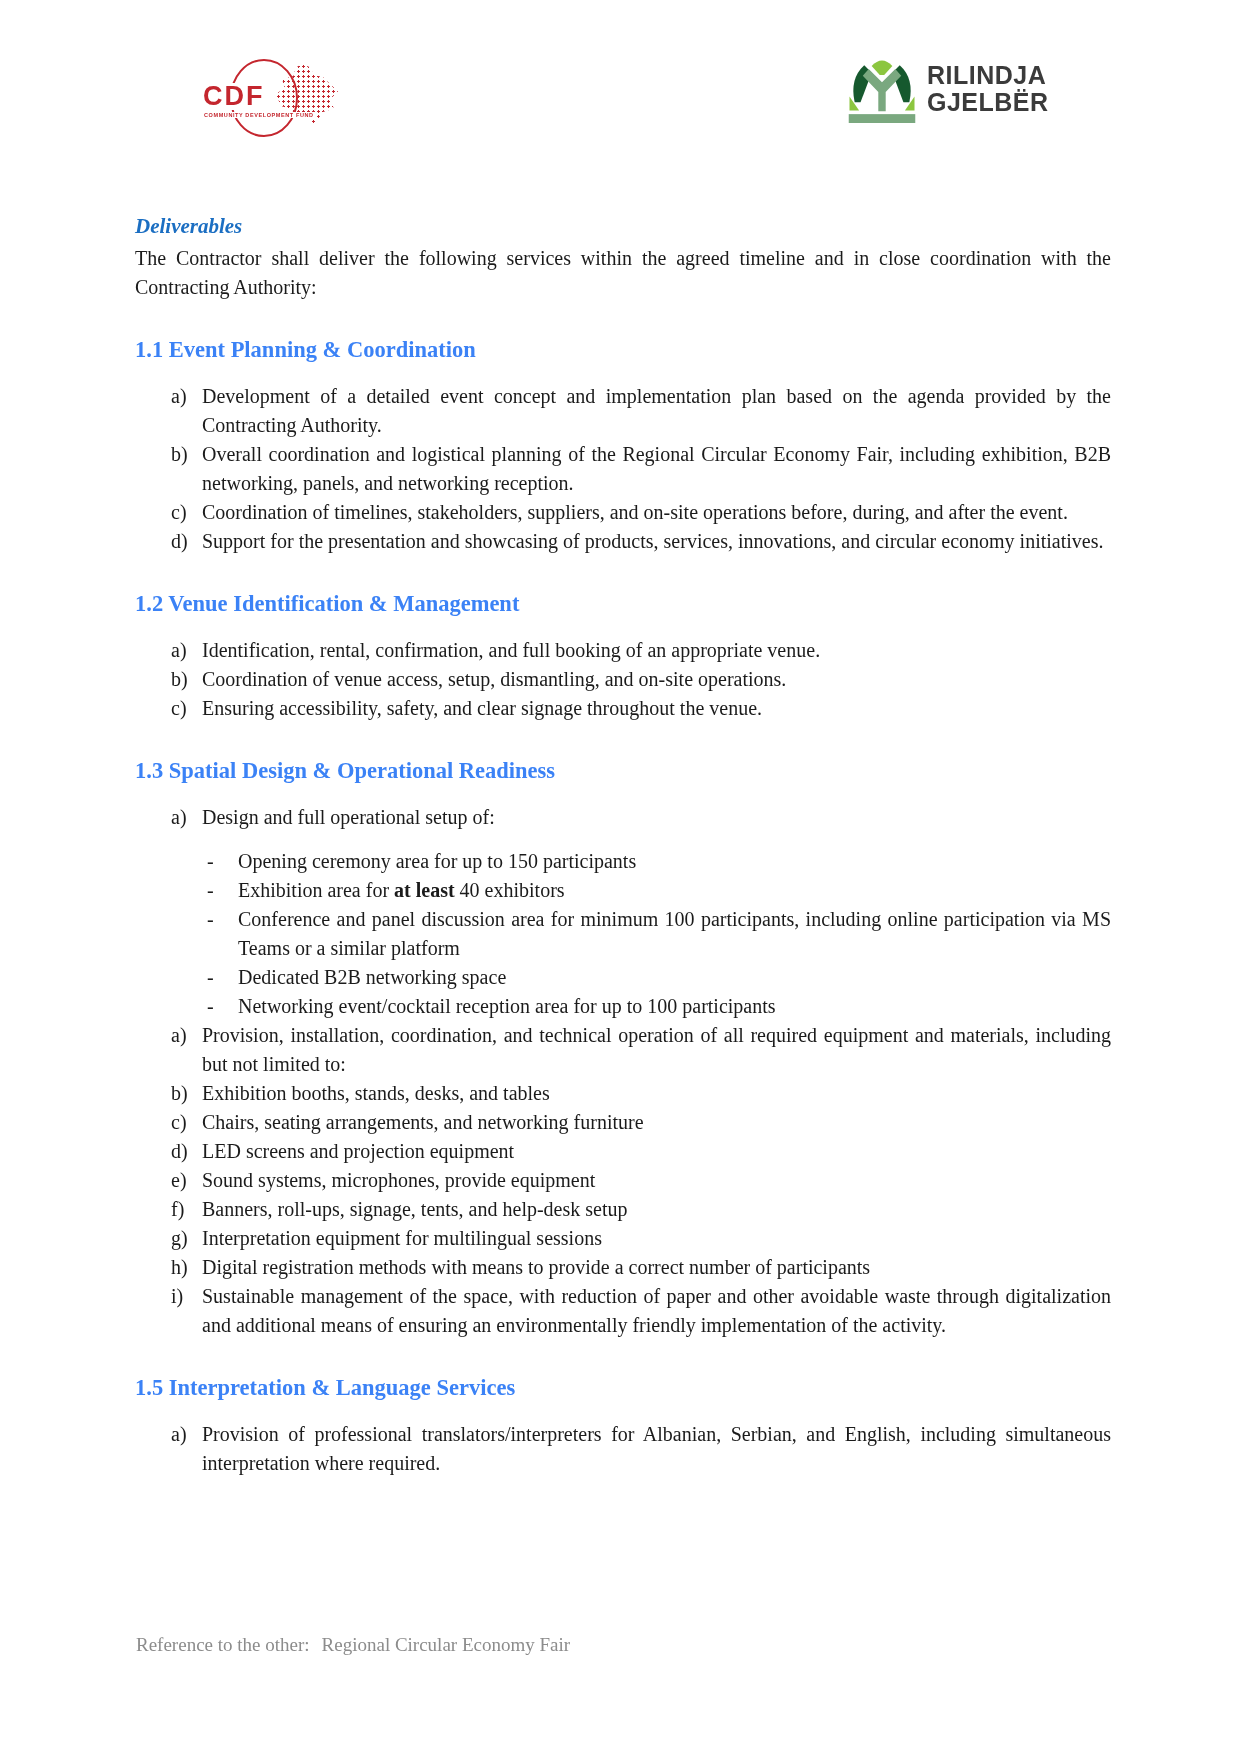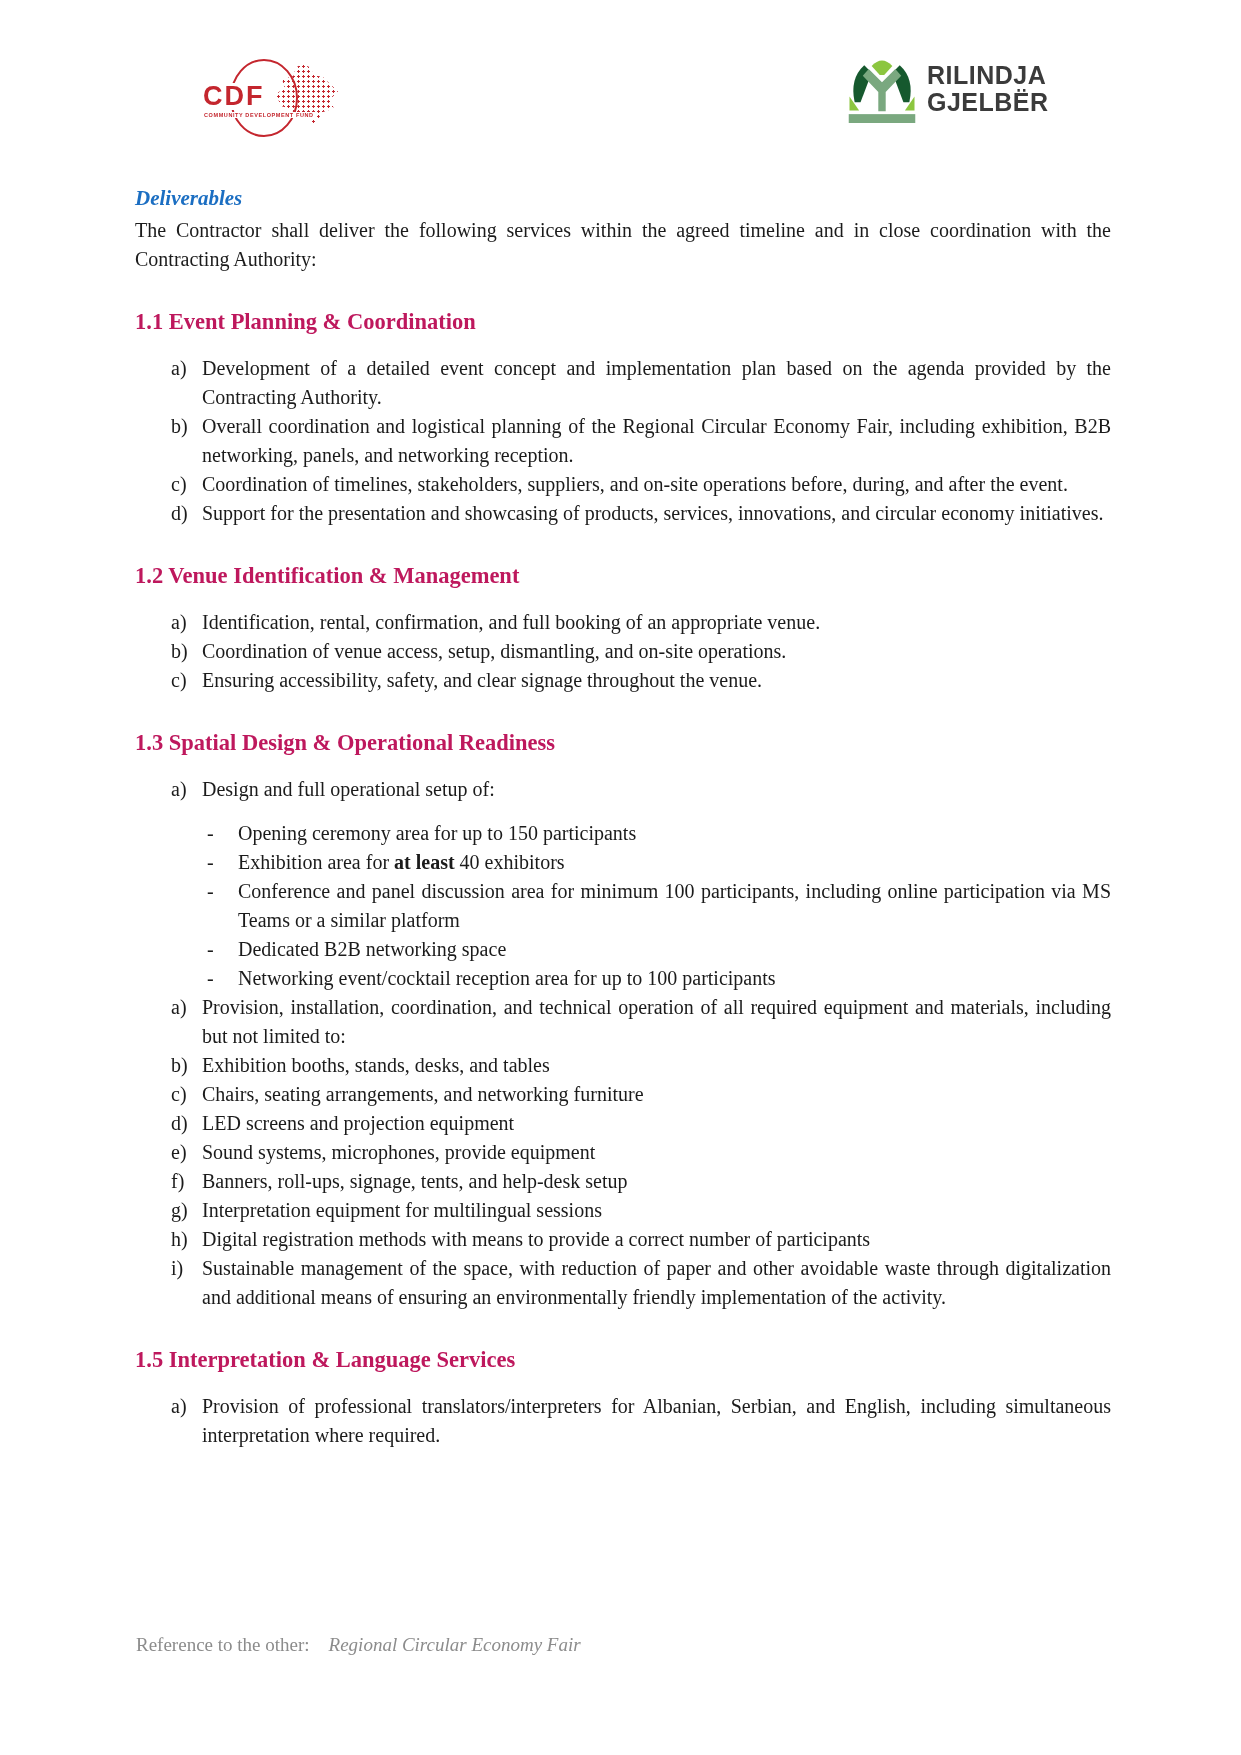--- a/index.html
+++ b/index.html
@@ -41,45 +41,45 @@
     font-family:"Liberation Sans", sans-serif;
     font-weight:bold; font-size:25px; line-height:27px;
     letter-spacing:0.5px; color:#3b3b3b;
   }
 
   
   .content { position:absolute; left:135px; top:150px; width:976px; }
   .body-text { font-size:20px; line-height:29px; text-align:justify; }
 
   .deliverables-heading {
-    margin-top:36px; margin-bottom:5px;
+    margin-top:64px; margin-bottom:5px;
     font-size:21px; font-weight:bold; font-style:italic;
     color:#1b6ec2;
   }
 
   .section-heading {
-    font-size:22.5px; line-height:30px; font-weight:bold; color:#be185d;
+    font-size:22.5px; line-height:30px; font-weight:bold; color:#3b82f6;
     margin-top:33px; margin-bottom:17px;
   }
 
   .item { display:flex; margin-left:36px; font-size:20px; line-height:29px; }
   .item-label { flex:0 0 31px; }
   .item-text { flex:1; text-align:justify; }
 
   .sub-items { margin-top:15px; }
   .sub-item { display:flex; margin-left:72px; font-size:20px; line-height:29px; }
   .sub-marker { flex:0 0 31px; }
   .sub-text { flex:1; text-align:justify; }
   .bold { font-weight:bold; }
 
   .footer {
     position:absolute; left:136px; top:1634px;
     font-size:19px; color:#8c8c8c;
   }
-  .footer-value { margin-left:19px;font-style:italic; }
+  .footer-value { margin-left:12px; }
 </style>
 </head>
 <body>
 
 <div class="page">
 
   <div class="cdf-logo">
     <svg class="cdf-circle" width="142" height="84" viewBox="0 0 142 84">
       <ellipse cx="66" cy="42" rx="33" ry="38" fill="none" stroke="#c4262e" stroke-width="2"></ellipse>
     </svg>

